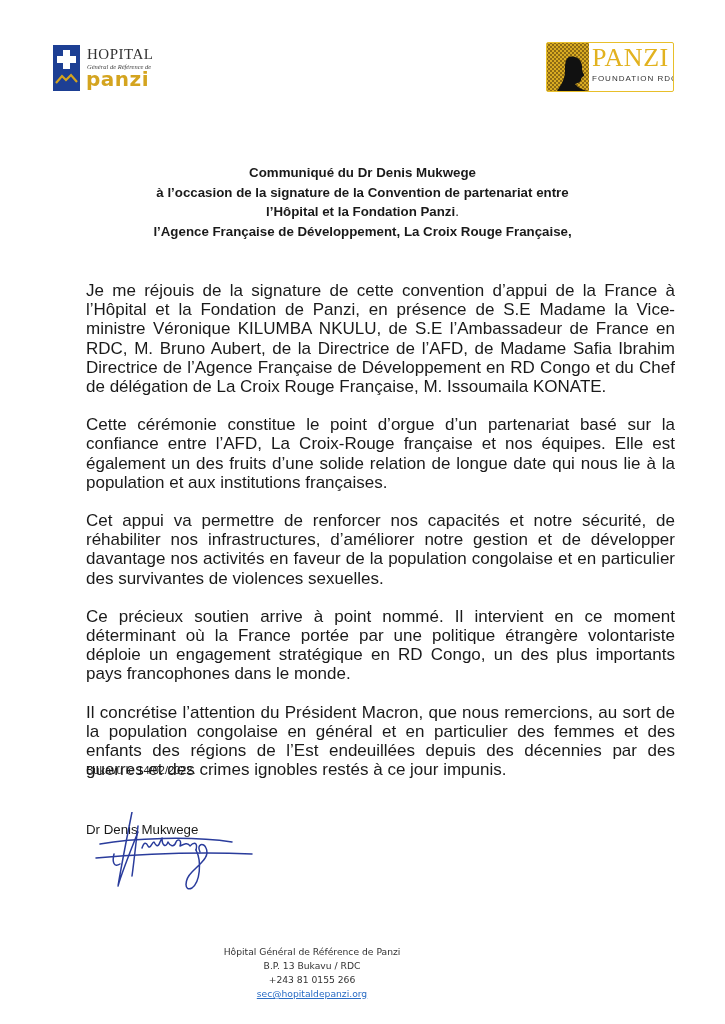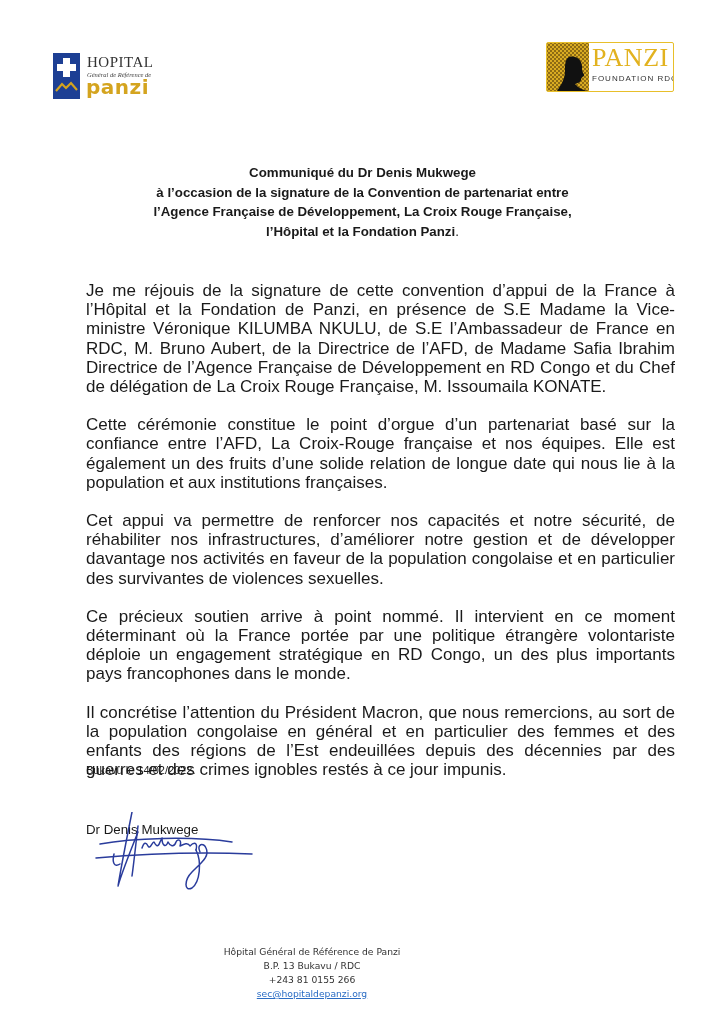--- a/index.html
+++ b/index.html
@@ -1,20 +1,20 @@
 <!DOCTYPE html>
 <html><head>
 <meta charset="utf-8">
 <style>
   html, body { margin: 0; padding: 0; background: #ffffff; }
   body { width: 725px; height: 1024px; position: relative; overflow: hidden;
          font-family: "Liberation Sans", sans-serif; color: #1a1a1a; }
 
   
-  .logo-left { position: absolute; left: 53px; top: 53px; width: 120px; height: 50px; }
+  .logo-left { position: absolute; left: 53px; top: 45px; width: 120px; height: 50px; }
   .logo-left .badge { position: absolute; left: 0; top: 0; width: 27px; height: 46px; background: #1d3f94; }
   .logo-left .badge .cross-v { position: absolute; left: 10px; top: 5px; width: 7px; height: 19px; background: #fff; }
   .logo-left .badge .cross-h { position: absolute; left: 4px; top: 11px; width: 19px; height: 7px; background: #fff; }
   .logo-left .badge svg { position: absolute; left: 2px; top: 28px; }
   .logo-left .t1 { position: absolute; left: 34px; top: 1px; font-family: "Liberation Serif", serif;
                    font-size: 15px; letter-spacing: 0.5px; color: #333; }
   .logo-left .t2 { position: absolute; left: 34px; top: 18px; font-family: "Liberation Serif", serif;
                    font-style: italic; font-size: 6.5px; color: #444; white-space: nowrap; }
   .logo-left .t3 { position: absolute; left: 33px; top: 22px; font-family: "DejaVu Sans", sans-serif;
                    font-weight: bold; font-size: 20px; color: #d4a41f; letter-spacing: 0.5px; }
@@ -74,22 +74,22 @@
     <rect x="0" y="0" width="42" height="48" fill="url(#wrap)"></rect>
     <path d="M22,14 C30,12 36,18 35,26 C35,30 38,31 37,33 C35,34 34,35 34,37 C33,40 30,40 28,41 C30,44 34,46 40,48 L10,48 C14,42 18,36 18,28 C18,22 18,16 22,14 Z" fill="#111"></path>
   </svg>
   <span class="t1">PANZI</span>
   <span class="t2">FOUNDATION RDC</span>
 </div>
 
 <div class="title">
   <span class="line">Communiqué du Dr Denis Mukwege</span>
   <span class="line">à l’occasion de la signature de la Convention de partenariat entre</span>
+  <span class="line"><span>l’Hôpital et la Fondation Panzi</span><span class="dot">.</span></span>
   <span class="line">l’Agence Française de Développement, La Croix Rouge Française,</span>
-  <span class="line"><span>l’Hôpital et la Fondation Panzi</span><span class="dot">.</span></span>
 </div>
 
 <div class="body">
   <p>Je me réjouis de la signature de cette convention d’appui de la France à l’Hôpital et la Fondation de Panzi, en présence de S.E Madame la Vice-ministre Véronique KILUMBA NKULU, de S.E l’Ambassadeur de France en RDC, M. Bruno Aubert, de la Directrice de l’AFD, de Madame Safia Ibrahim Directrice de l’Agence Française de Développement en RD Congo et du Chef de délégation de La Croix Rouge Française, M. Issoumaila KONATE.</p>
   <p>Cette cérémonie constitue le point d’orgue d’un partenariat basé sur la confiance entre l’AFD, La Croix-Rouge française et nos équipes. Elle est également un des fruits d’une solide relation de longue date qui nous lie à la population et aux institutions françaises.</p>
   <p>Cet appui va permettre de renforcer nos capacités et notre sécurité, de réhabiliter nos infrastructures, d’améliorer notre gestion et de développer davantage nos activités en faveur de la population congolaise et en particulier des survivantes de violences sexuelles.</p>
   <p>Ce précieux soutien arrive à point nommé. Il intervient en ce moment déterminant où la France portée par une politique étrangère volontariste déploie un engagement stratégique en RD Congo, un des plus importants pays francophones dans le monde.</p>
   <p>Il concrétise l’attention du Président Macron, que nous remercions, au sort de la population congolaise en général et en particulier des femmes et des enfants des régions de l’Est endeuillées depuis des décennies par des guerres et des crimes ignobles restés à ce jour impunis.</p>
 </div>
 

